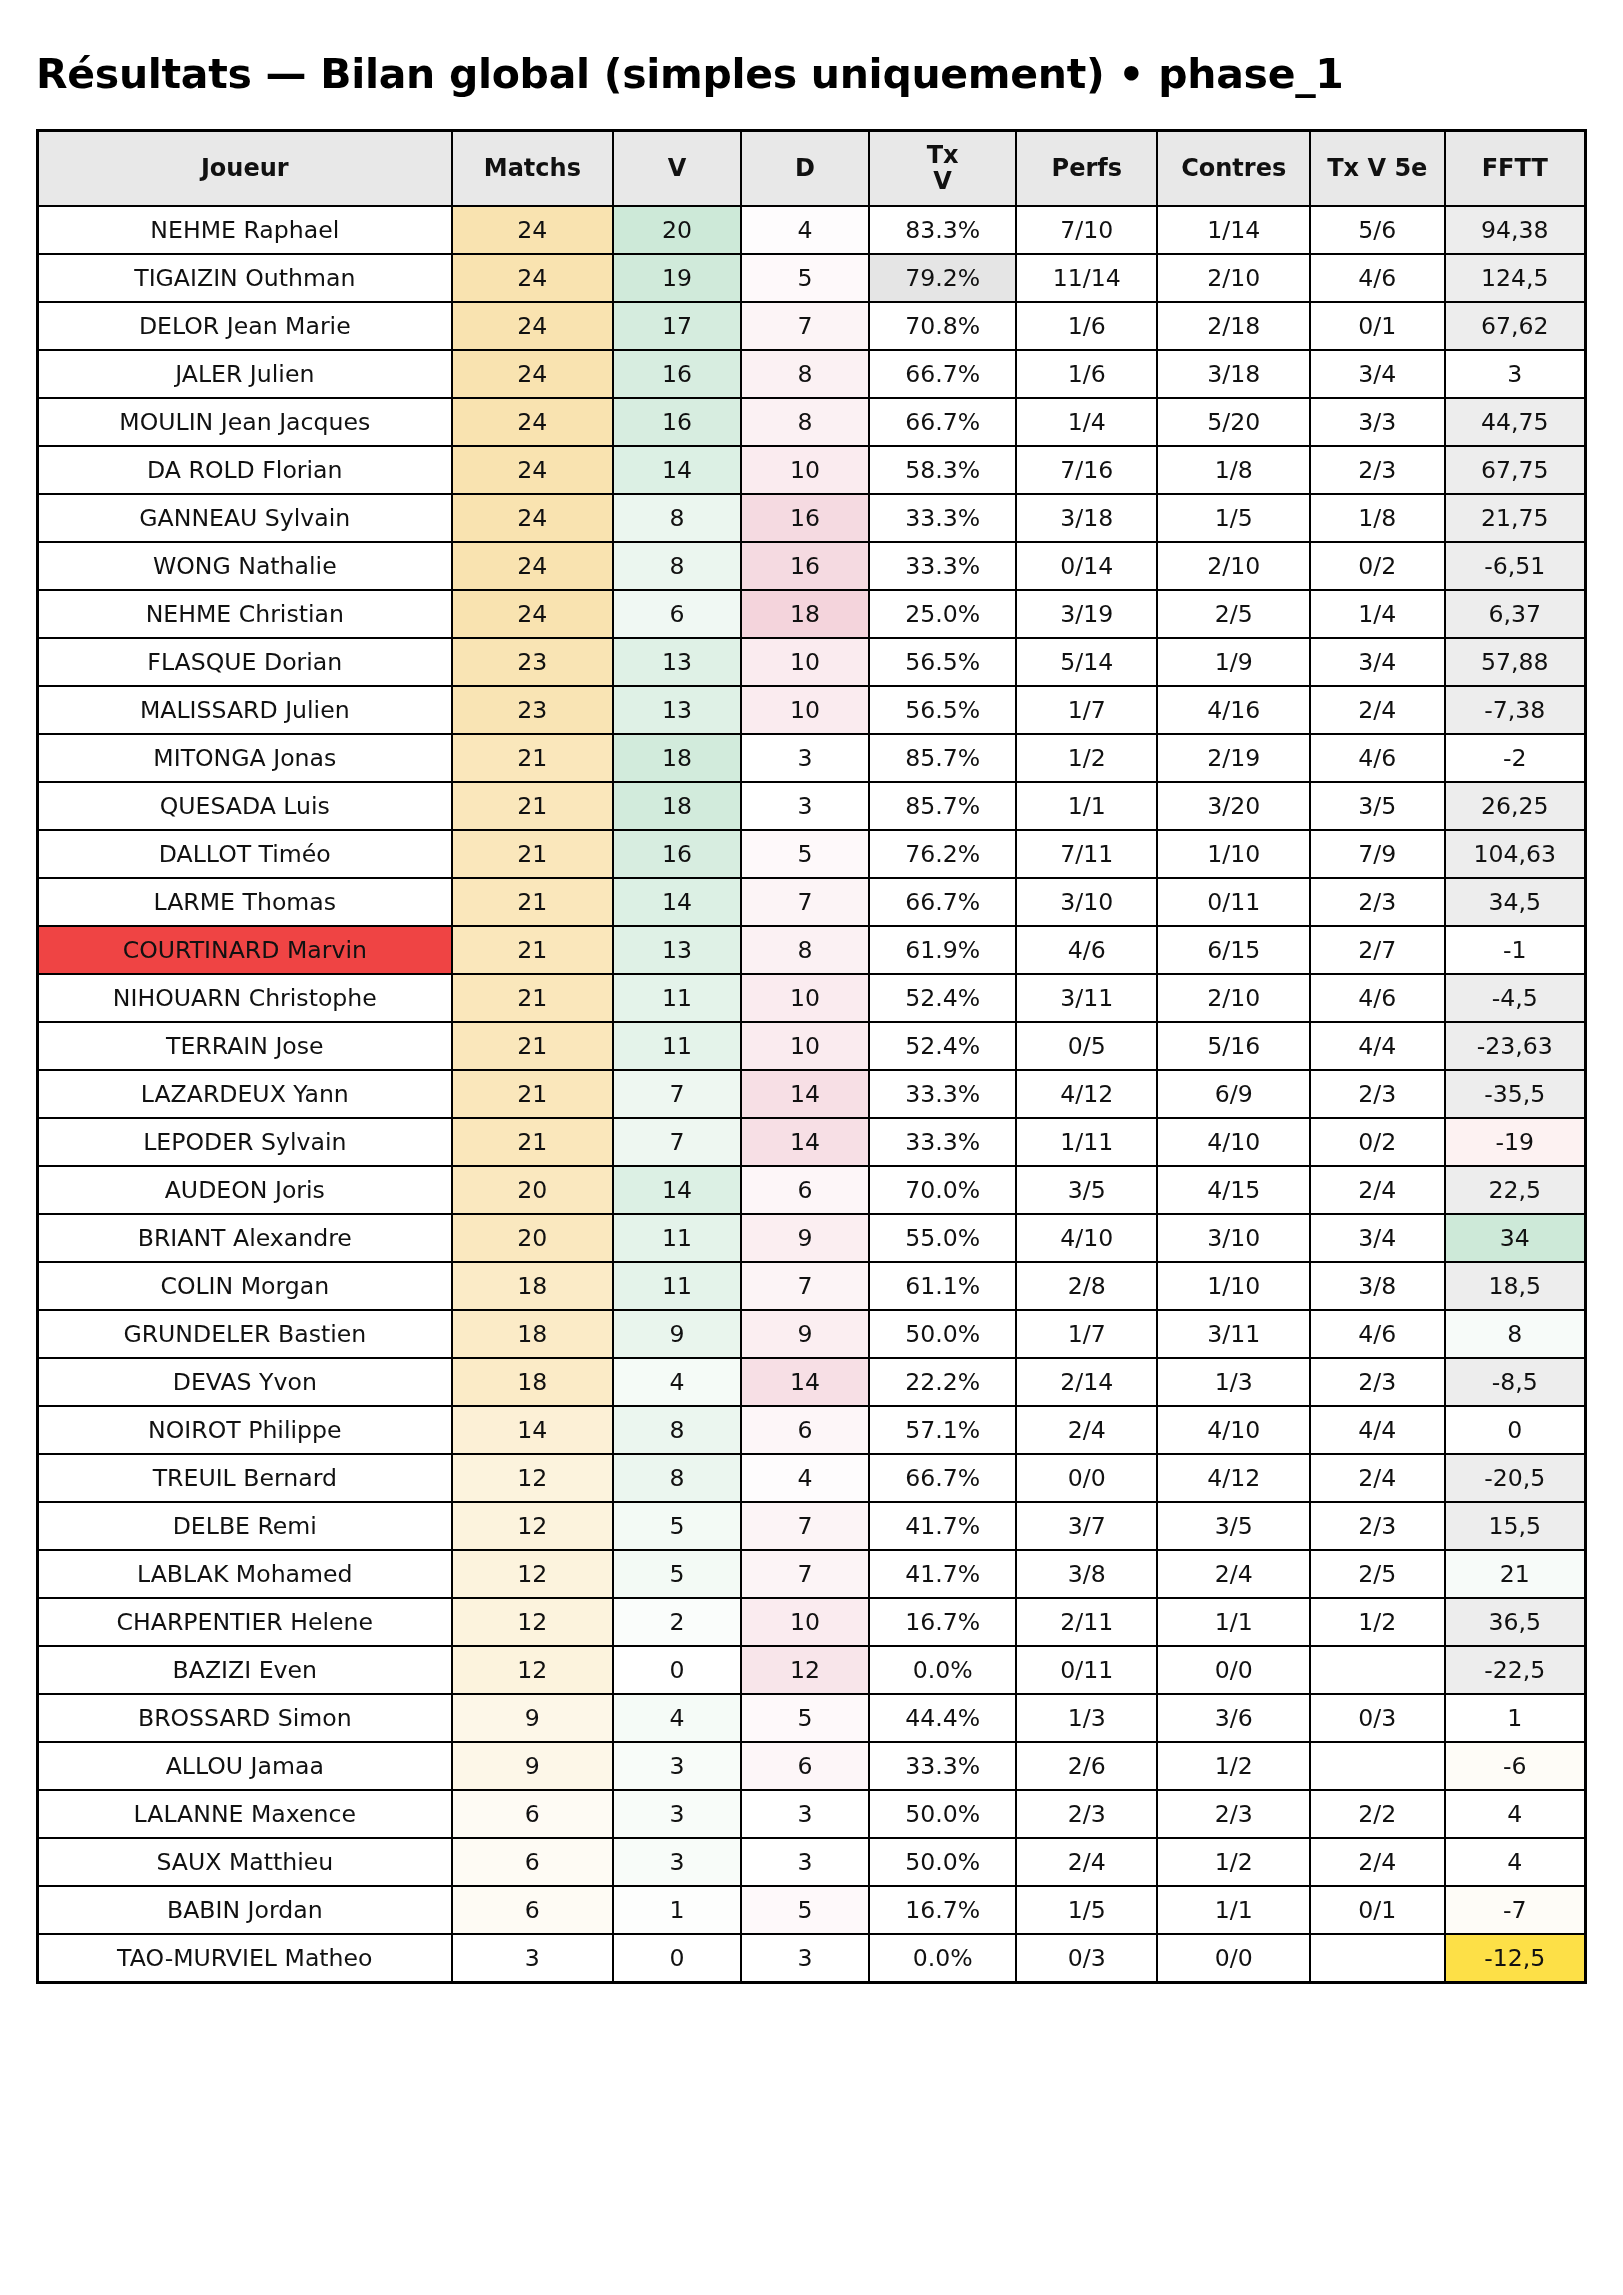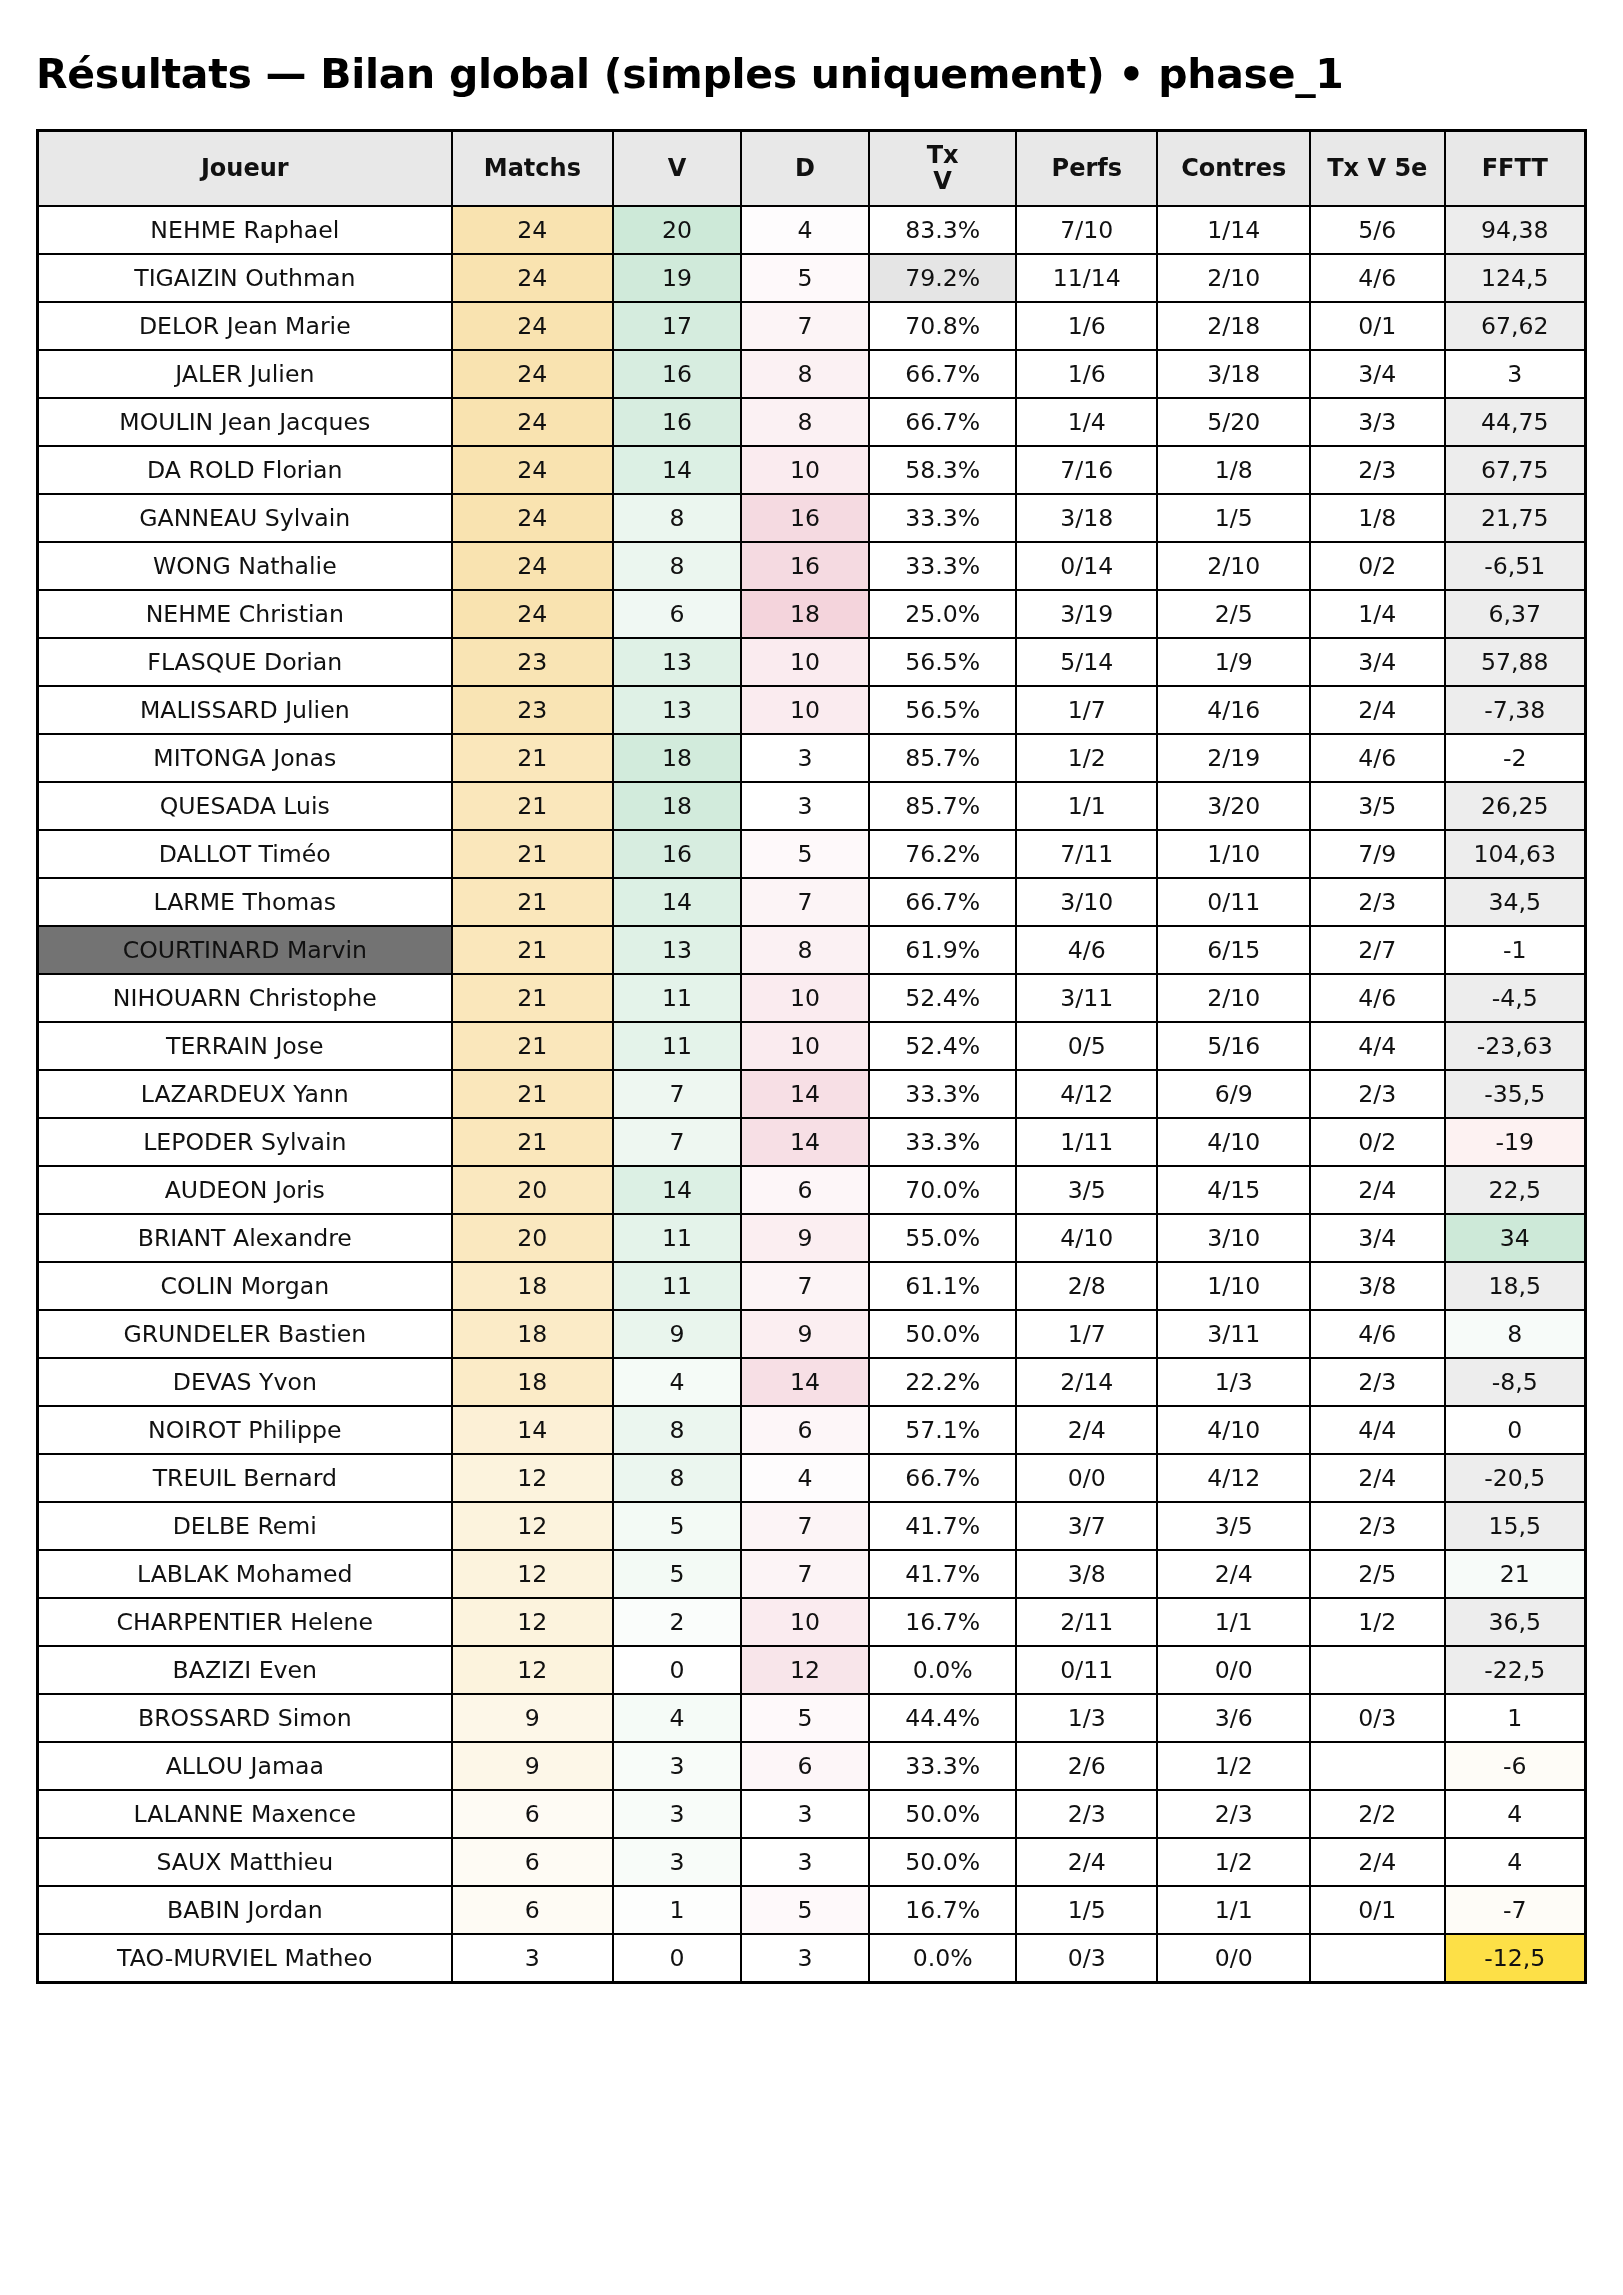--- a/index.html
+++ b/index.html
@@ -273,21 +273,21 @@
           <td style="background: rgb(250, 231, 187);">21</td>
           <td style="background: rgb(220, 240, 228);">14</td>
           <td style="background: rgb(252, 244, 246);">7</td>
           <td style="background: rgb(255, 255, 255);">66.7%</td>
           <td style="background: rgb(255, 255, 255);">3/10</td>
           <td style="background: rgb(255, 255, 255);">0/11</td>
           <td style="background: rgb(255, 255, 255);">2/3</td>
           <td style="background: rgb(237, 237, 237);">34,5</td>
         </tr>
         <tr>
-          <td class="c-player" style="background: #737373; text-align: center;">COURTINARD Marvin</td>
+          <td class="c-player" style="background: #ef4444; text-align: center;">COURTINARD Marvin</td>
           <td style="background: rgb(250, 231, 187);">21</td>
           <td style="background: rgb(223, 241, 230);">13</td>
           <td style="background: rgb(251, 241, 243);">8</td>
           <td style="background: rgb(255, 255, 255);">61.9%</td>
           <td style="background: rgb(255, 255, 255);">4/6</td>
           <td style="background: rgb(255, 255, 255);">6/15</td>
           <td style="background: rgb(255, 255, 255);">2/7</td>
           <td style="background: rgb(255, 255, 255);">-1</td>
         </tr>
         <tr>

